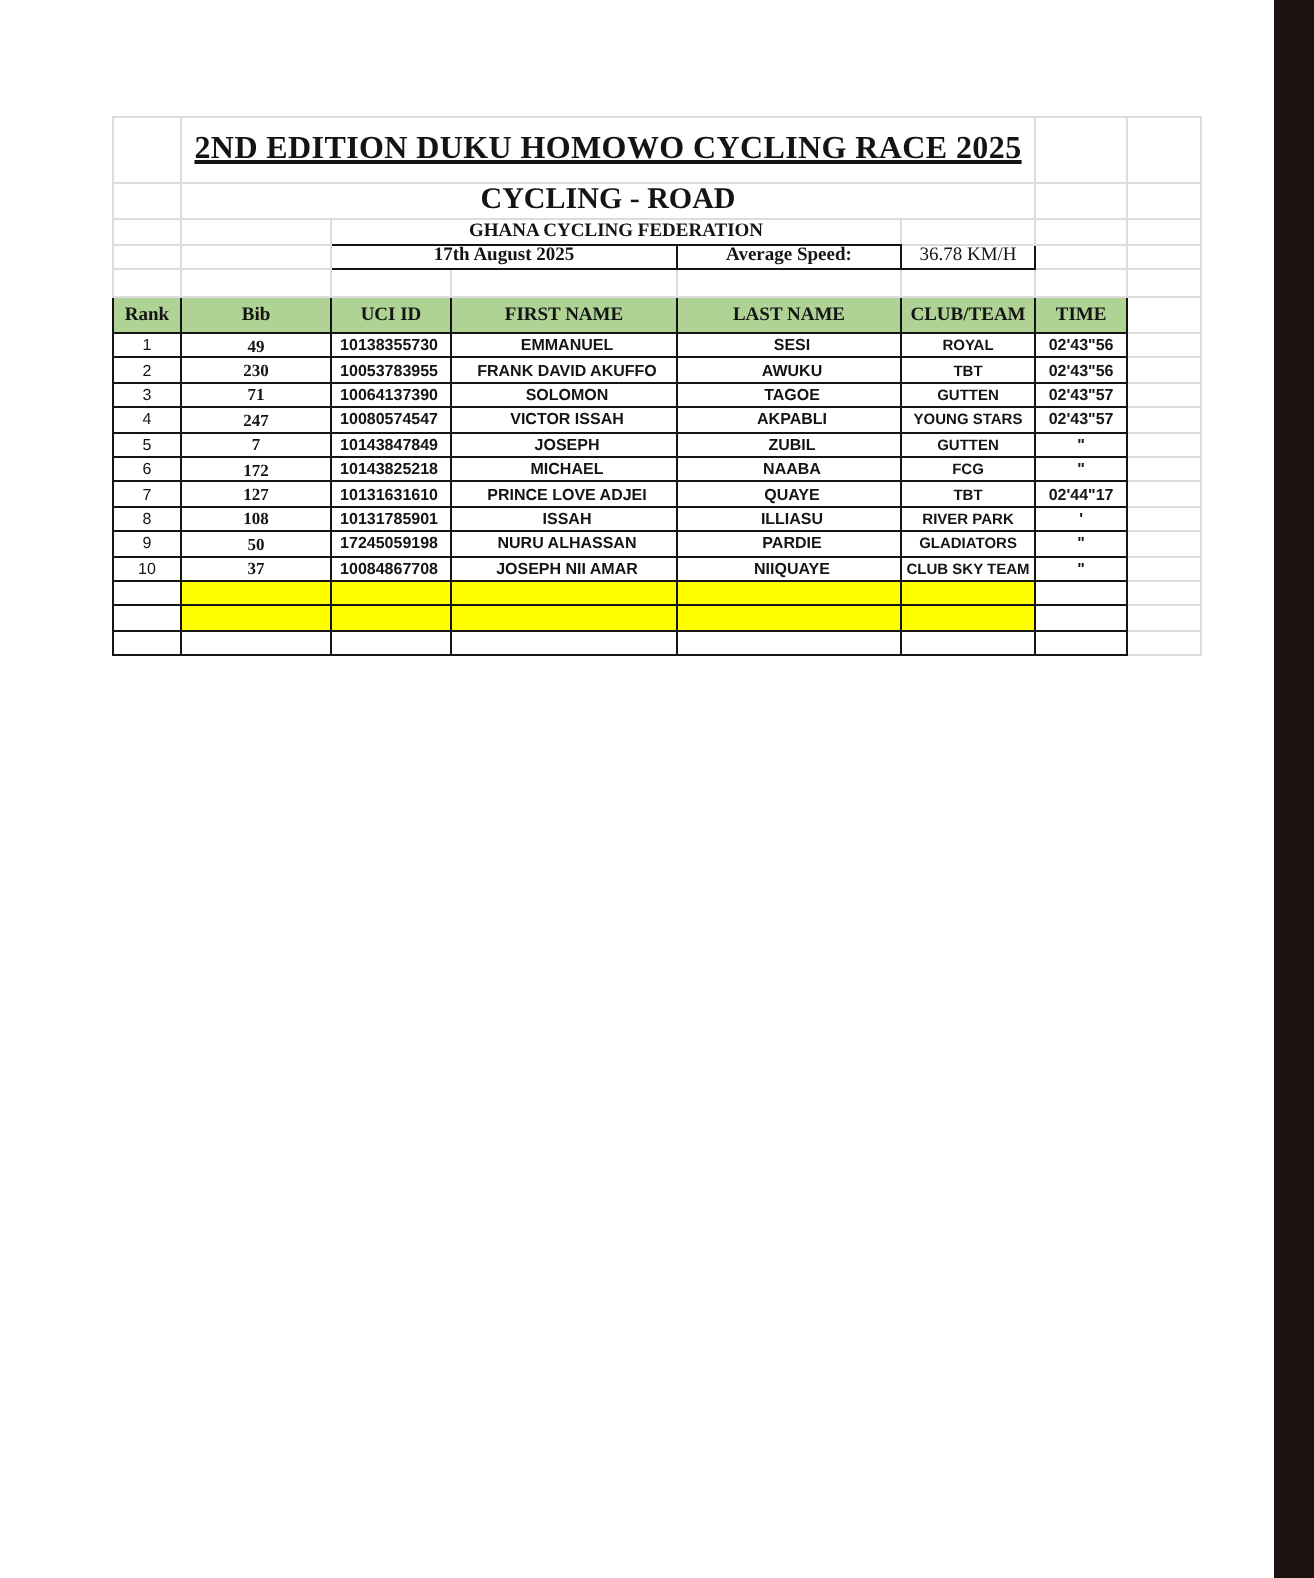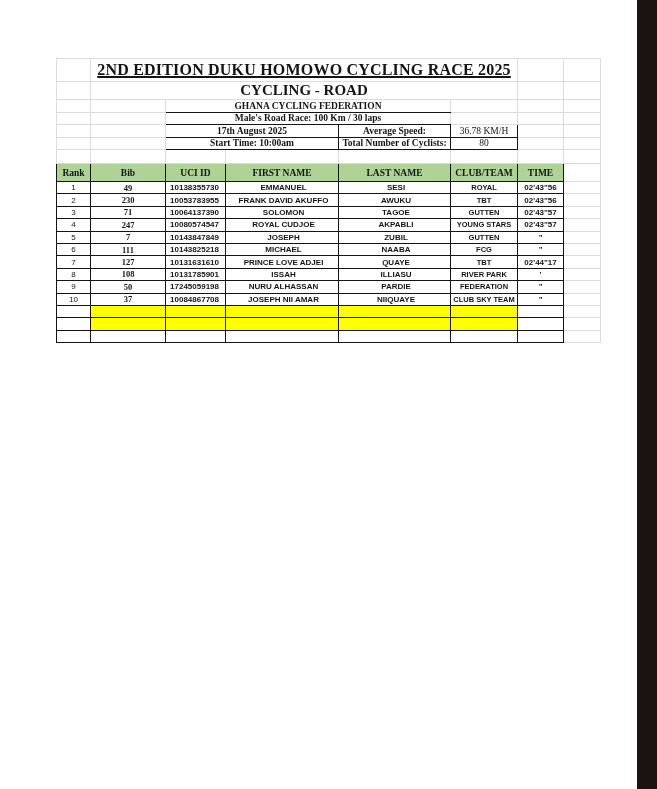--- a/index.html
+++ b/index.html
@@ -25,21 +25,21 @@
     padding:0;margin:0;overflow:hidden;white-space:nowrap;
     vertical-align:middle;text-align:center;font-weight:normal;
   }
   
   .g{border:1px solid var(--grid);}
   
   .b{border:1.5px solid var(--ink);}
   
   .bb{border:1px solid var(--grid);border-bottom:1.5px solid var(--ink);}
   
-  .r-title{height:23px}
+  .r-title{height:33px}
   .r-sub{height:18px}
   .r-s{height:12.5px}
   .r-gap{height:14px}
   .r-h{height:18px}
   tbody tr{height:12.4px}
   
   .t-title{font:700 16px "Liberation Serif",serif;text-decoration:underline;text-decoration-thickness:1.5px;letter-spacing:.2px;}
   .t-sub{font:700 15px "Liberation Serif",serif;}
   .t-sm{font:700 9.5px "Liberation Serif",serif;}
   .t-val{font:400 9.5px "Liberation Serif",serif;}
@@ -87,40 +87,23 @@
     <td class="g"></td>
     <td class="g"></td>
     <td class="bb t-sm" colspan="3">GHANA CYCLING FEDERATION</td>
     <td class="g"></td>
     <td class="g"></td>
     <td class="g"></td>
   </tr>
   <tr class="r-s">
     <td class="g"></td>
     <td class="g"></td>
-    <td class="bb t-sm" colspan="3">Male's Road Race: 100 Km / 30 laps</td>
-    <td class="g"></td>
-    <td class="g"></td>
-    <td class="g"></td>
-  </tr>
-  <tr class="r-s">
-    <td class="g"></td>
-    <td class="g"></td>
     <td class="b t-sm" colspan="2">17th August 2025</td>
     <td class="b t-sm">Average Speed:</td>
     <td class="b t-val">36.78 KM/H</td>
-    <td class="g"></td>
-    <td class="g"></td>
-  </tr>
-  <tr class="r-s">
-    <td class="g"></td>
-    <td class="g"></td>
-    <td class="b t-sm" colspan="2">Start Time: 10:00am</td>
-    <td class="b t-sm">Total Number of Cyclists:</td>
-    <td class="b t-val">80</td>
     <td class="g"></td>
     <td class="g"></td>
   </tr>
   <tr class="r-gap">
     <td class="g"></td>
     <td class="g"></td>
     <td class="g"></td>
     <td class="g"></td>
     <td class="g"></td>
     <td class="g"></td>
@@ -168,39 +151,39 @@
         <td class="b nm">SOLOMON</td>
         <td class="b nm">TAGOE</td>
         <td class="b club">GUTTEN</td>
         <td class="b time">02'43"57</td>
         <td class="g"></td>
       </tr>
       <tr>
         <td class="b rank">4</td>
         <td class="b bib">247</td>
         <td class="b uci">10080574547</td>
-        <td class="b nm">ROYAL CUDJOE</td>
+        <td class="b nm">VICTOR ISSAH</td>
         <td class="b nm">AKPABLI</td>
         <td class="b club">YOUNG STARS</td>
         <td class="b time">02'43"57</td>
         <td class="g"></td>
       </tr>
       <tr>
         <td class="b rank">5</td>
         <td class="b bib">7</td>
         <td class="b uci">10143847849</td>
         <td class="b nm">JOSEPH</td>
         <td class="b nm">ZUBIL</td>
         <td class="b club">GUTTEN</td>
         <td class="b time">"</td>
         <td class="g"></td>
       </tr>
       <tr>
         <td class="b rank">6</td>
-        <td class="b bib">111</td>
+        <td class="b bib">172</td>
         <td class="b uci">10143825218</td>
         <td class="b nm">MICHAEL</td>
         <td class="b nm">NAABA</td>
         <td class="b club">FCG</td>
         <td class="b time">"</td>
         <td class="g"></td>
       </tr>
       <tr>
         <td class="b rank">7</td>
         <td class="b bib">127</td>
@@ -220,21 +203,21 @@
         <td class="b club">RIVER PARK</td>
         <td class="b time">'</td>
         <td class="g"></td>
       </tr>
       <tr>
         <td class="b rank">9</td>
         <td class="b bib">50</td>
         <td class="b uci">17245059198</td>
         <td class="b nm">NURU ALHASSAN</td>
         <td class="b nm">PARDIE</td>
-        <td class="b club">FEDERATION</td>
+        <td class="b club">GLADIATORS</td>
         <td class="b time">"</td>
         <td class="g"></td>
       </tr>
       <tr>
         <td class="b rank">10</td>
         <td class="b bib">37</td>
         <td class="b uci">10084867708</td>
         <td class="b nm">JOSEPH NII AMAR</td>
         <td class="b nm">NIIQUAYE</td>
         <td class="b club">CLUB SKY TEAM</td>

